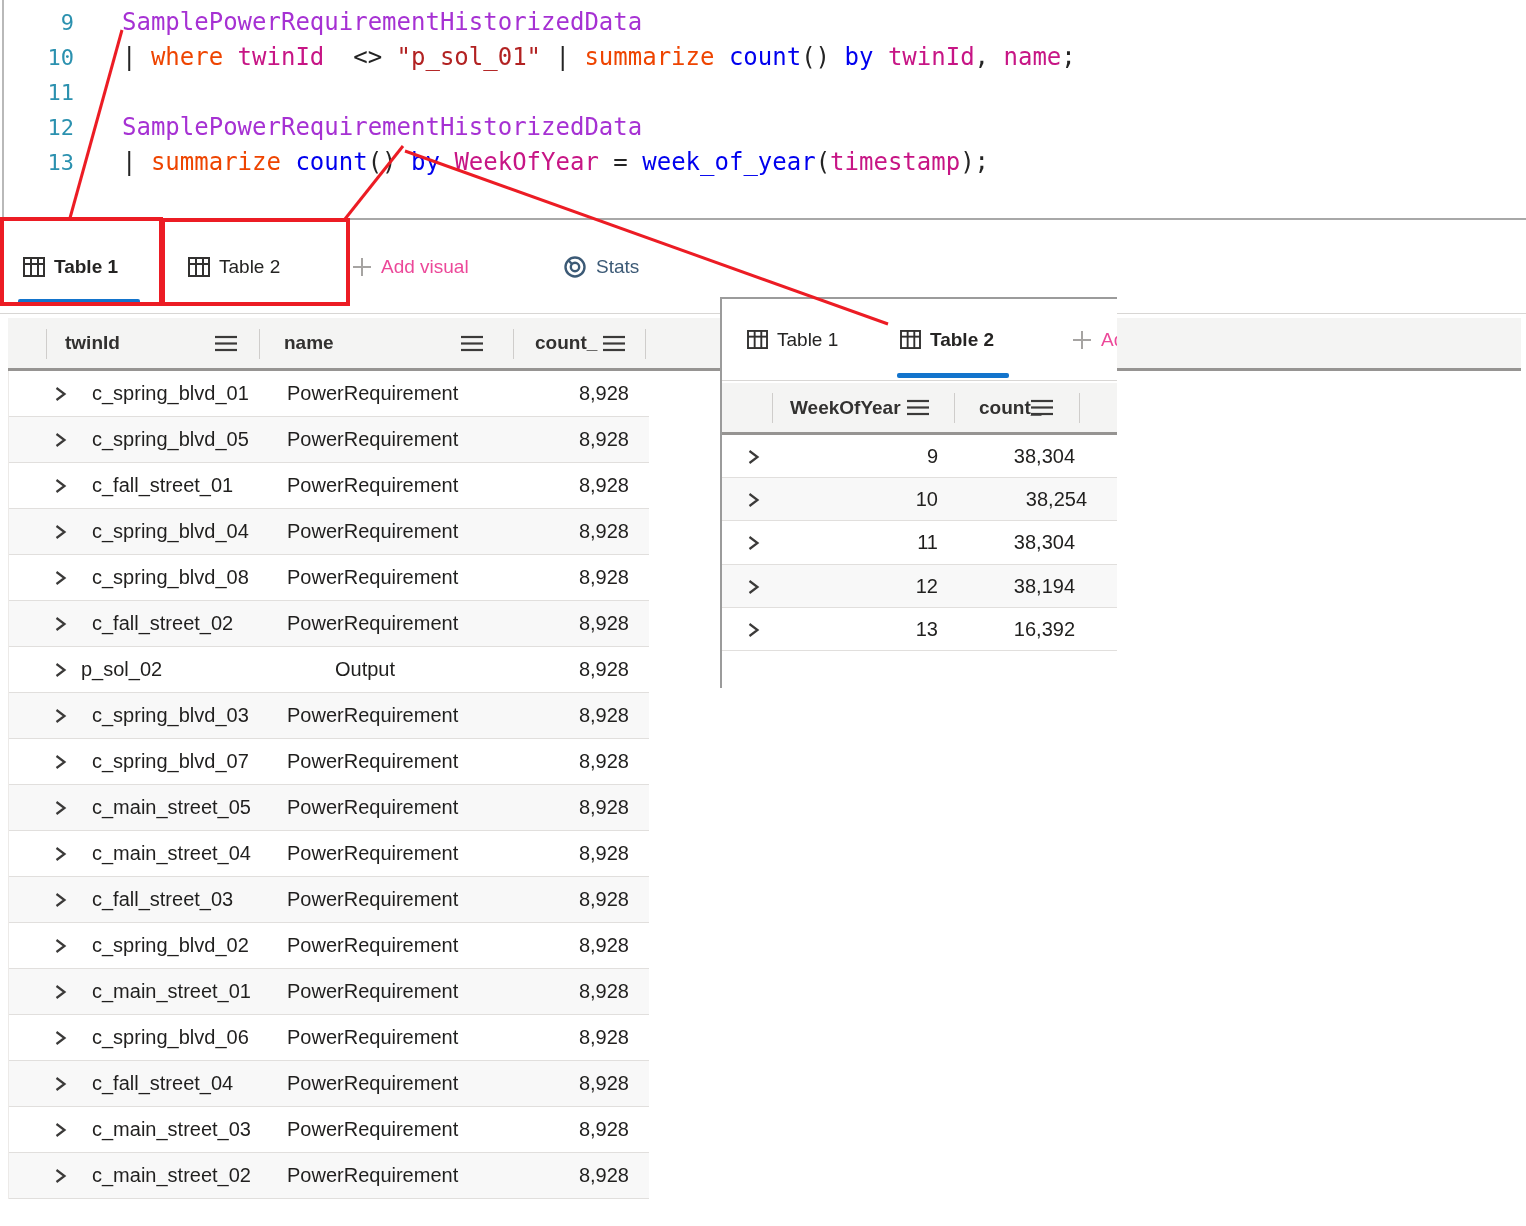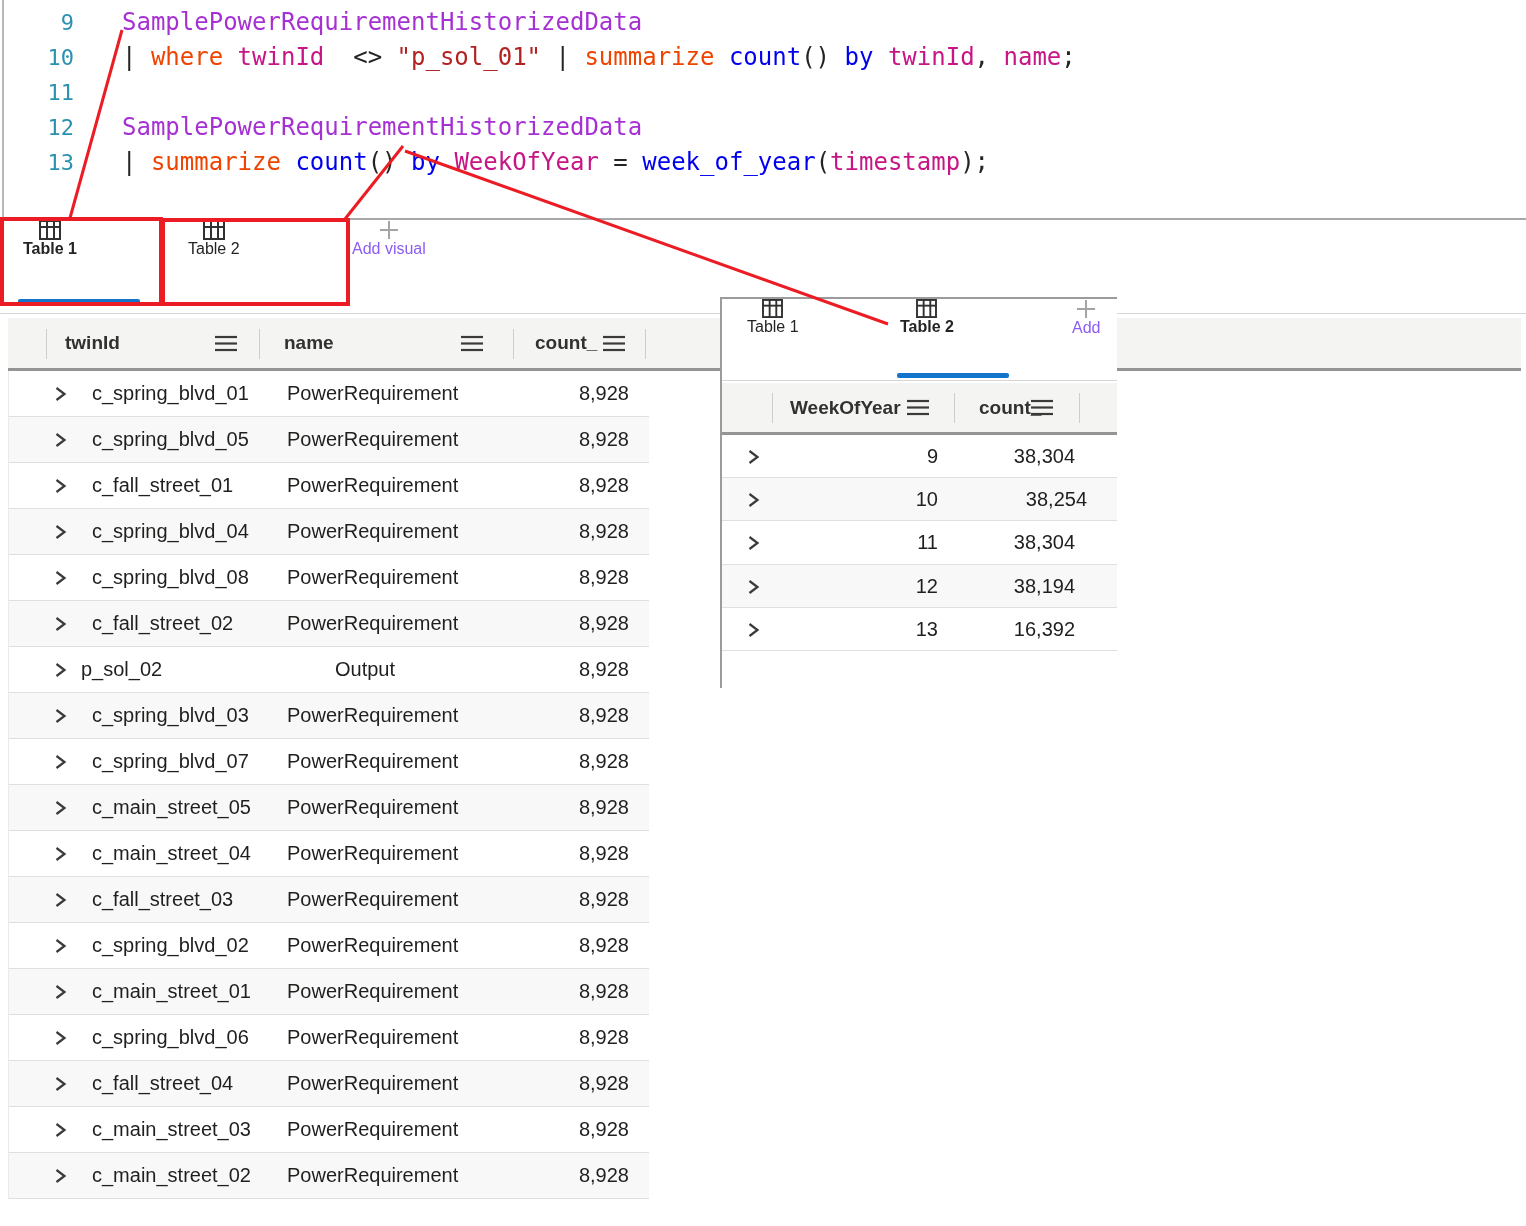--- a/index.html
+++ b/index.html
@@ -13,24 +13,24 @@
   .gutter-num{position:absolute;left:0;width:74px;text-align:right;color:#2b91af;
               font-family:"DejaVu Sans Mono",monospace;font-size:22px;line-height:35px;}
   .code-text{position:absolute;left:122px;top:0;}
   .tk-tbl{color:#a631d3}.tk-kw{color:#ee4400}.tk-fn{color:#0000ee}
   .tk-col{color:#c71585}.tk-str{color:#b22222}.tk-pun{color:#242424}
   
   .editor-sep{position:absolute;left:0;top:218px;width:1526px;height:2px;background:#a8a8a8;}
   .tabbar-sep{position:absolute;left:0;top:313px;width:1526px;height:1px;background:#d8d6d4;}
   
   .tabbar{position:absolute;left:0;top:220px;width:1526px;height:93px;background:#fff;}
-  .tab{position:absolute;top:0;height:93px;display:flex;align-items:center;font-size:16px;color:#252423;cursor:pointer;flex-direction:column;}
+  .tab{position:absolute;top:0;height:93px;display:flex;align-items:center;gap:9px;font-size:19px;color:#252423;cursor:pointer;}
   .tab .lbl{white-space:nowrap;}
   .tab-active-underline{position:absolute;background:#1374cc;height:5px;border-radius:2px;}
-  .tab-gray{color:#8b5cf6;}
+  .tab-gray{color:#ec4899;}
   .tab-stats{color:#3c5a76;}
   .semibold{font-weight:bold;}
   
   .grid-header{position:absolute;left:8px;top:318px;width:1513px;height:50px;background:#f4f4f3;
                border-bottom:3px solid #969492;}
   .hdr-label{position:absolute;top:0;height:50px;line-height:50px;font-size:19px;font-weight:bold;color:#323130;}
   .hdr-sep{position:absolute;top:11px;width:1px;height:30px;background:#cfcdcb;}
   .hdr-menu{position:absolute;top:17px;}
   .grid-body{position:absolute;left:8px;top:371px;width:640px;border-left:1px solid #eceae8;}
   .grid-row{position:relative;width:640px;height:46px;border-bottom:1px solid #e1dfdd;background:#fff;box-sizing:border-box;}
@@ -106,20 +106,32 @@
         <svg width="20" height="20" viewBox="0 0 20 20">
             <g stroke="#a6a4a2" stroke-width="2">
               <line x1="10" y1="1" x2="10" y2="19"></line>
               <line x1="1" y1="10" x2="19" y2="10"></line>
             </g>
           </svg>
       </span>
       <span class="lbl">Add visual</span>
     </div>
 
+    <div class="tab tab-stats" style="left:563px;">
+      <span>
+        <svg width="24" height="24" viewBox="0 0 24 24">
+            <g stroke="#3c5a76" stroke-width="2.4" fill="none">
+        <circle cx="12" cy="12" r="9.5"></circle>
+              <circle cx="12" cy="12" r="4.2"></circle>
+              <line x1="5.5" y1="5.5" x2="9" y2="9"></line>
+            </g>
+          </svg>
+      </span>
+      <span class="lbl">Stats</span>
+    </div>
   </div>
   <div class="tabbar-sep"></div>
 
   <div class="grid-header">
     <div class="hdr-sep" style="left:38px;"></div>
     <div class="hdr-label" style="left:57px;">twinId</div>
     <div class="hdr-menu" style="left:206px;">
       <svg width="24" height="17" viewBox="0 0 24 17">
           <g stroke="#3b3a39" stroke-width="2.2">
             <line x1="1" y1="2" x2="23" y2="2"></line>

